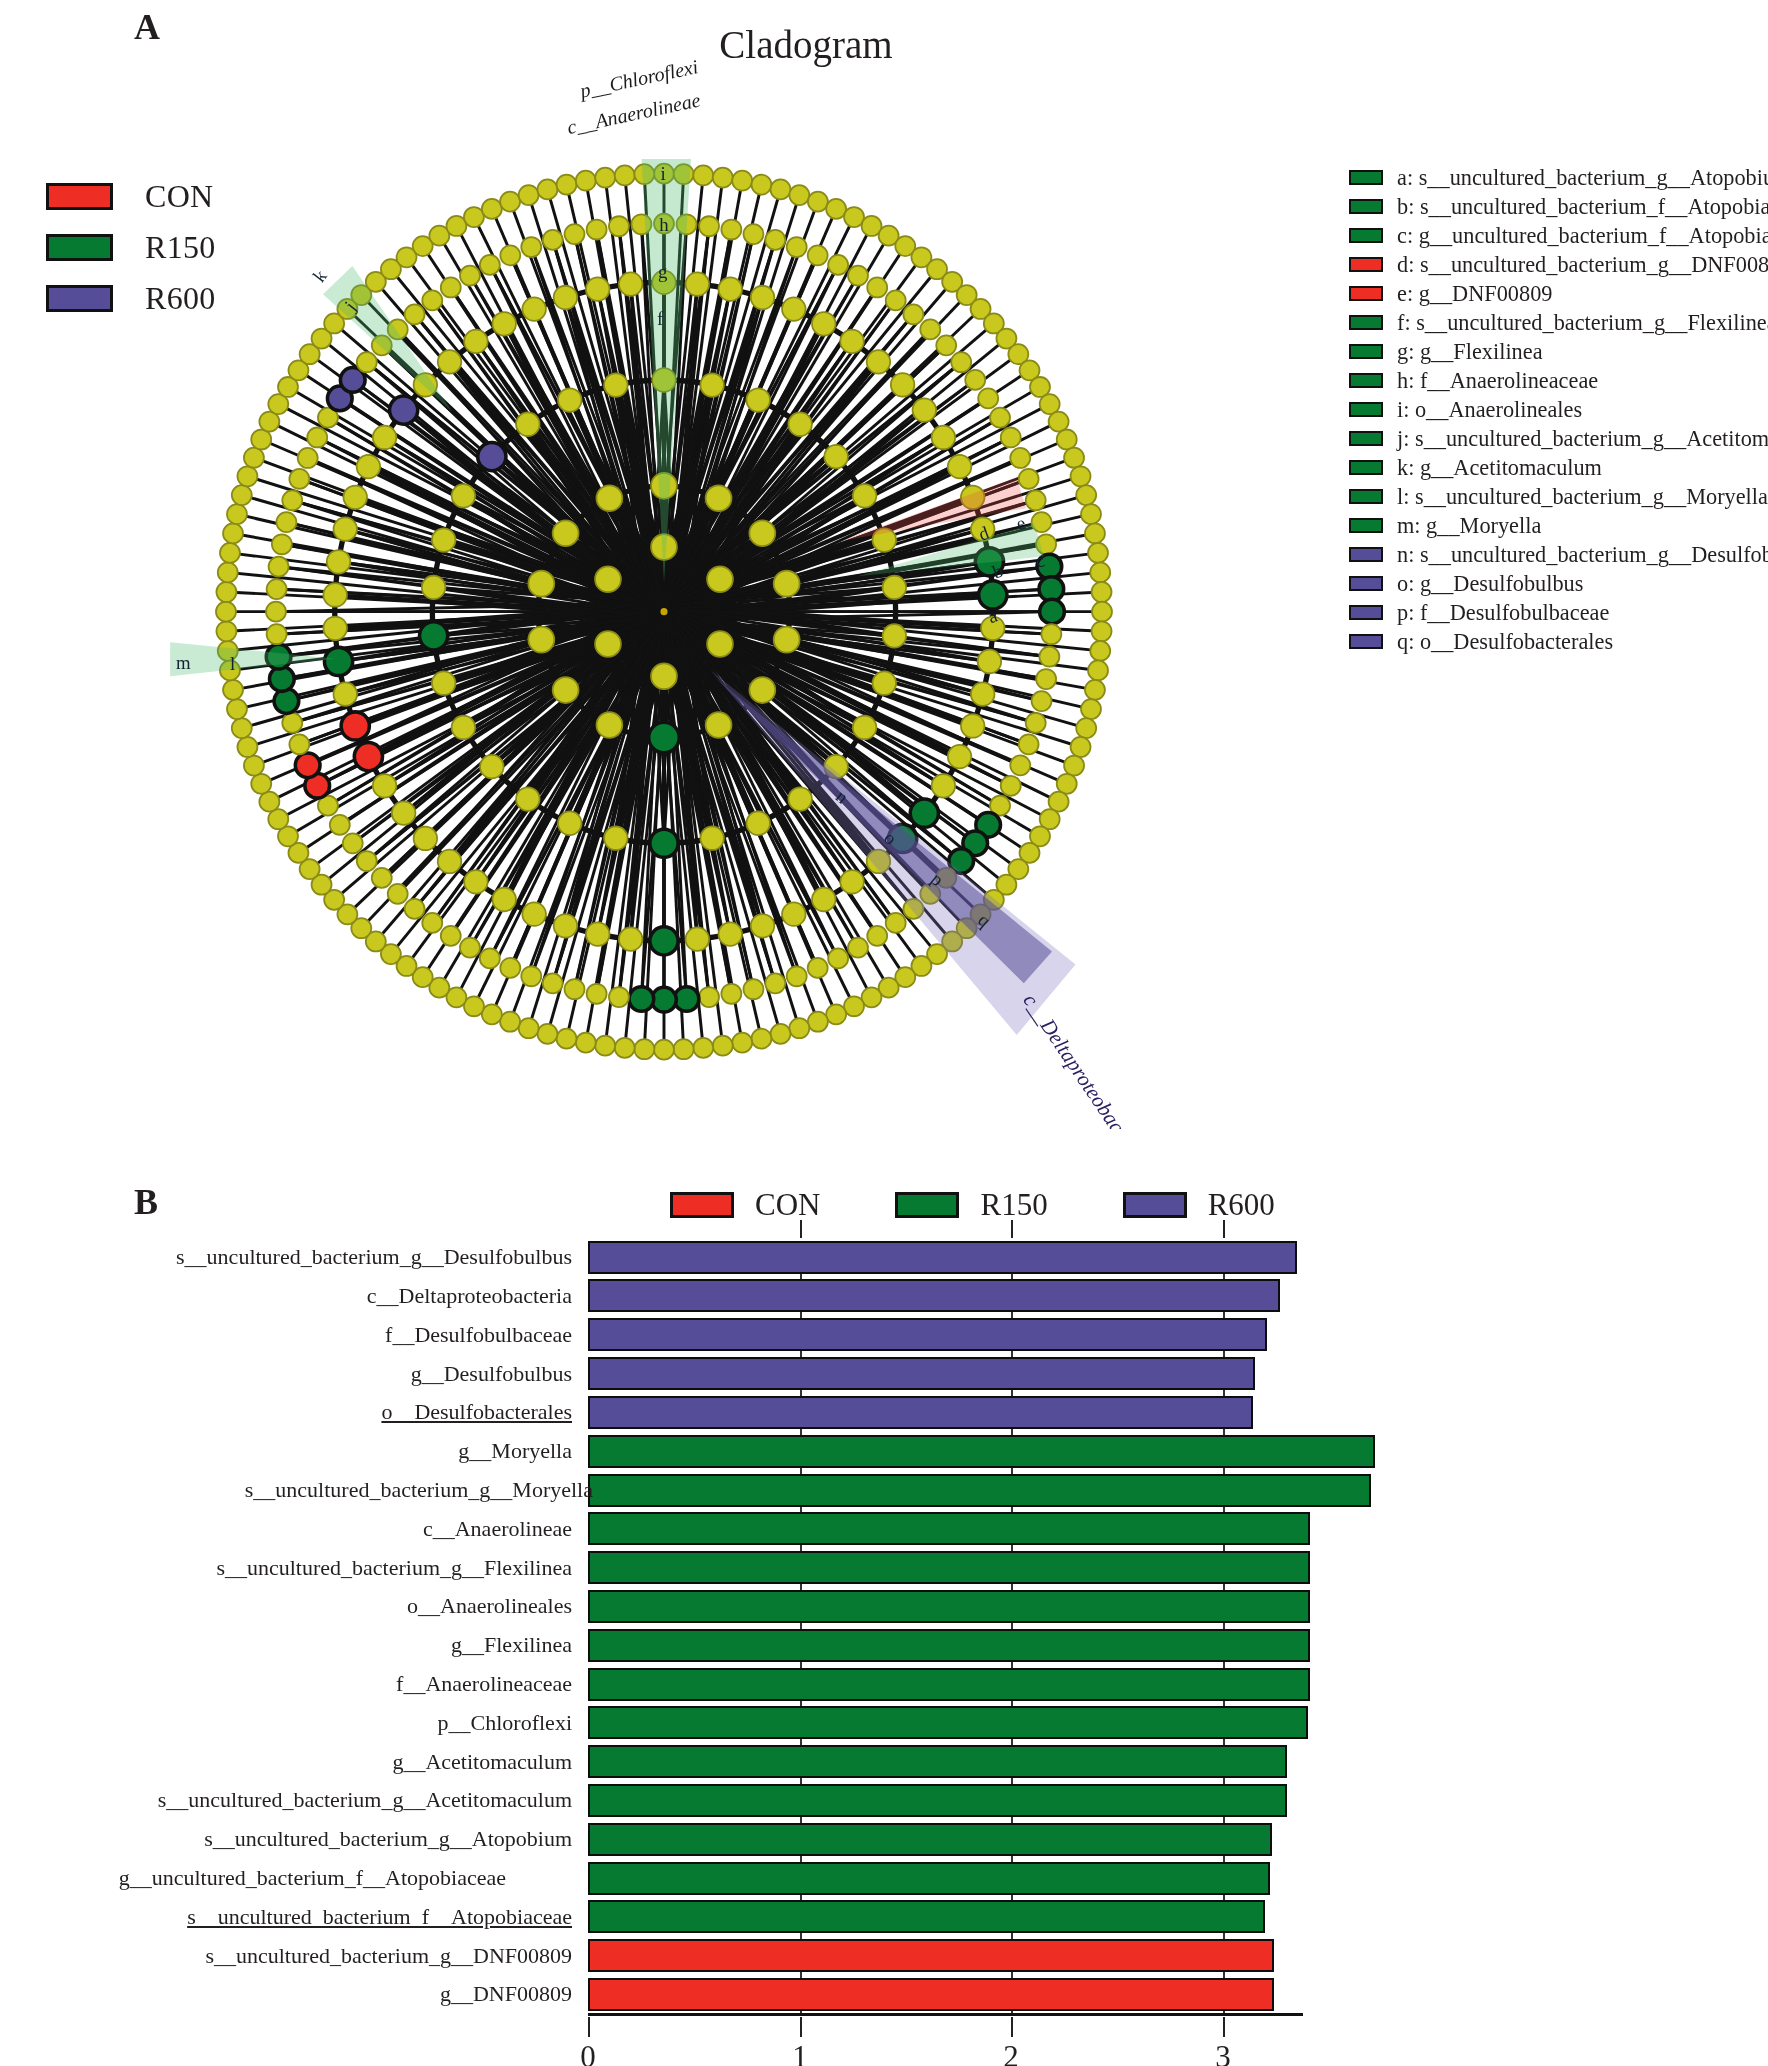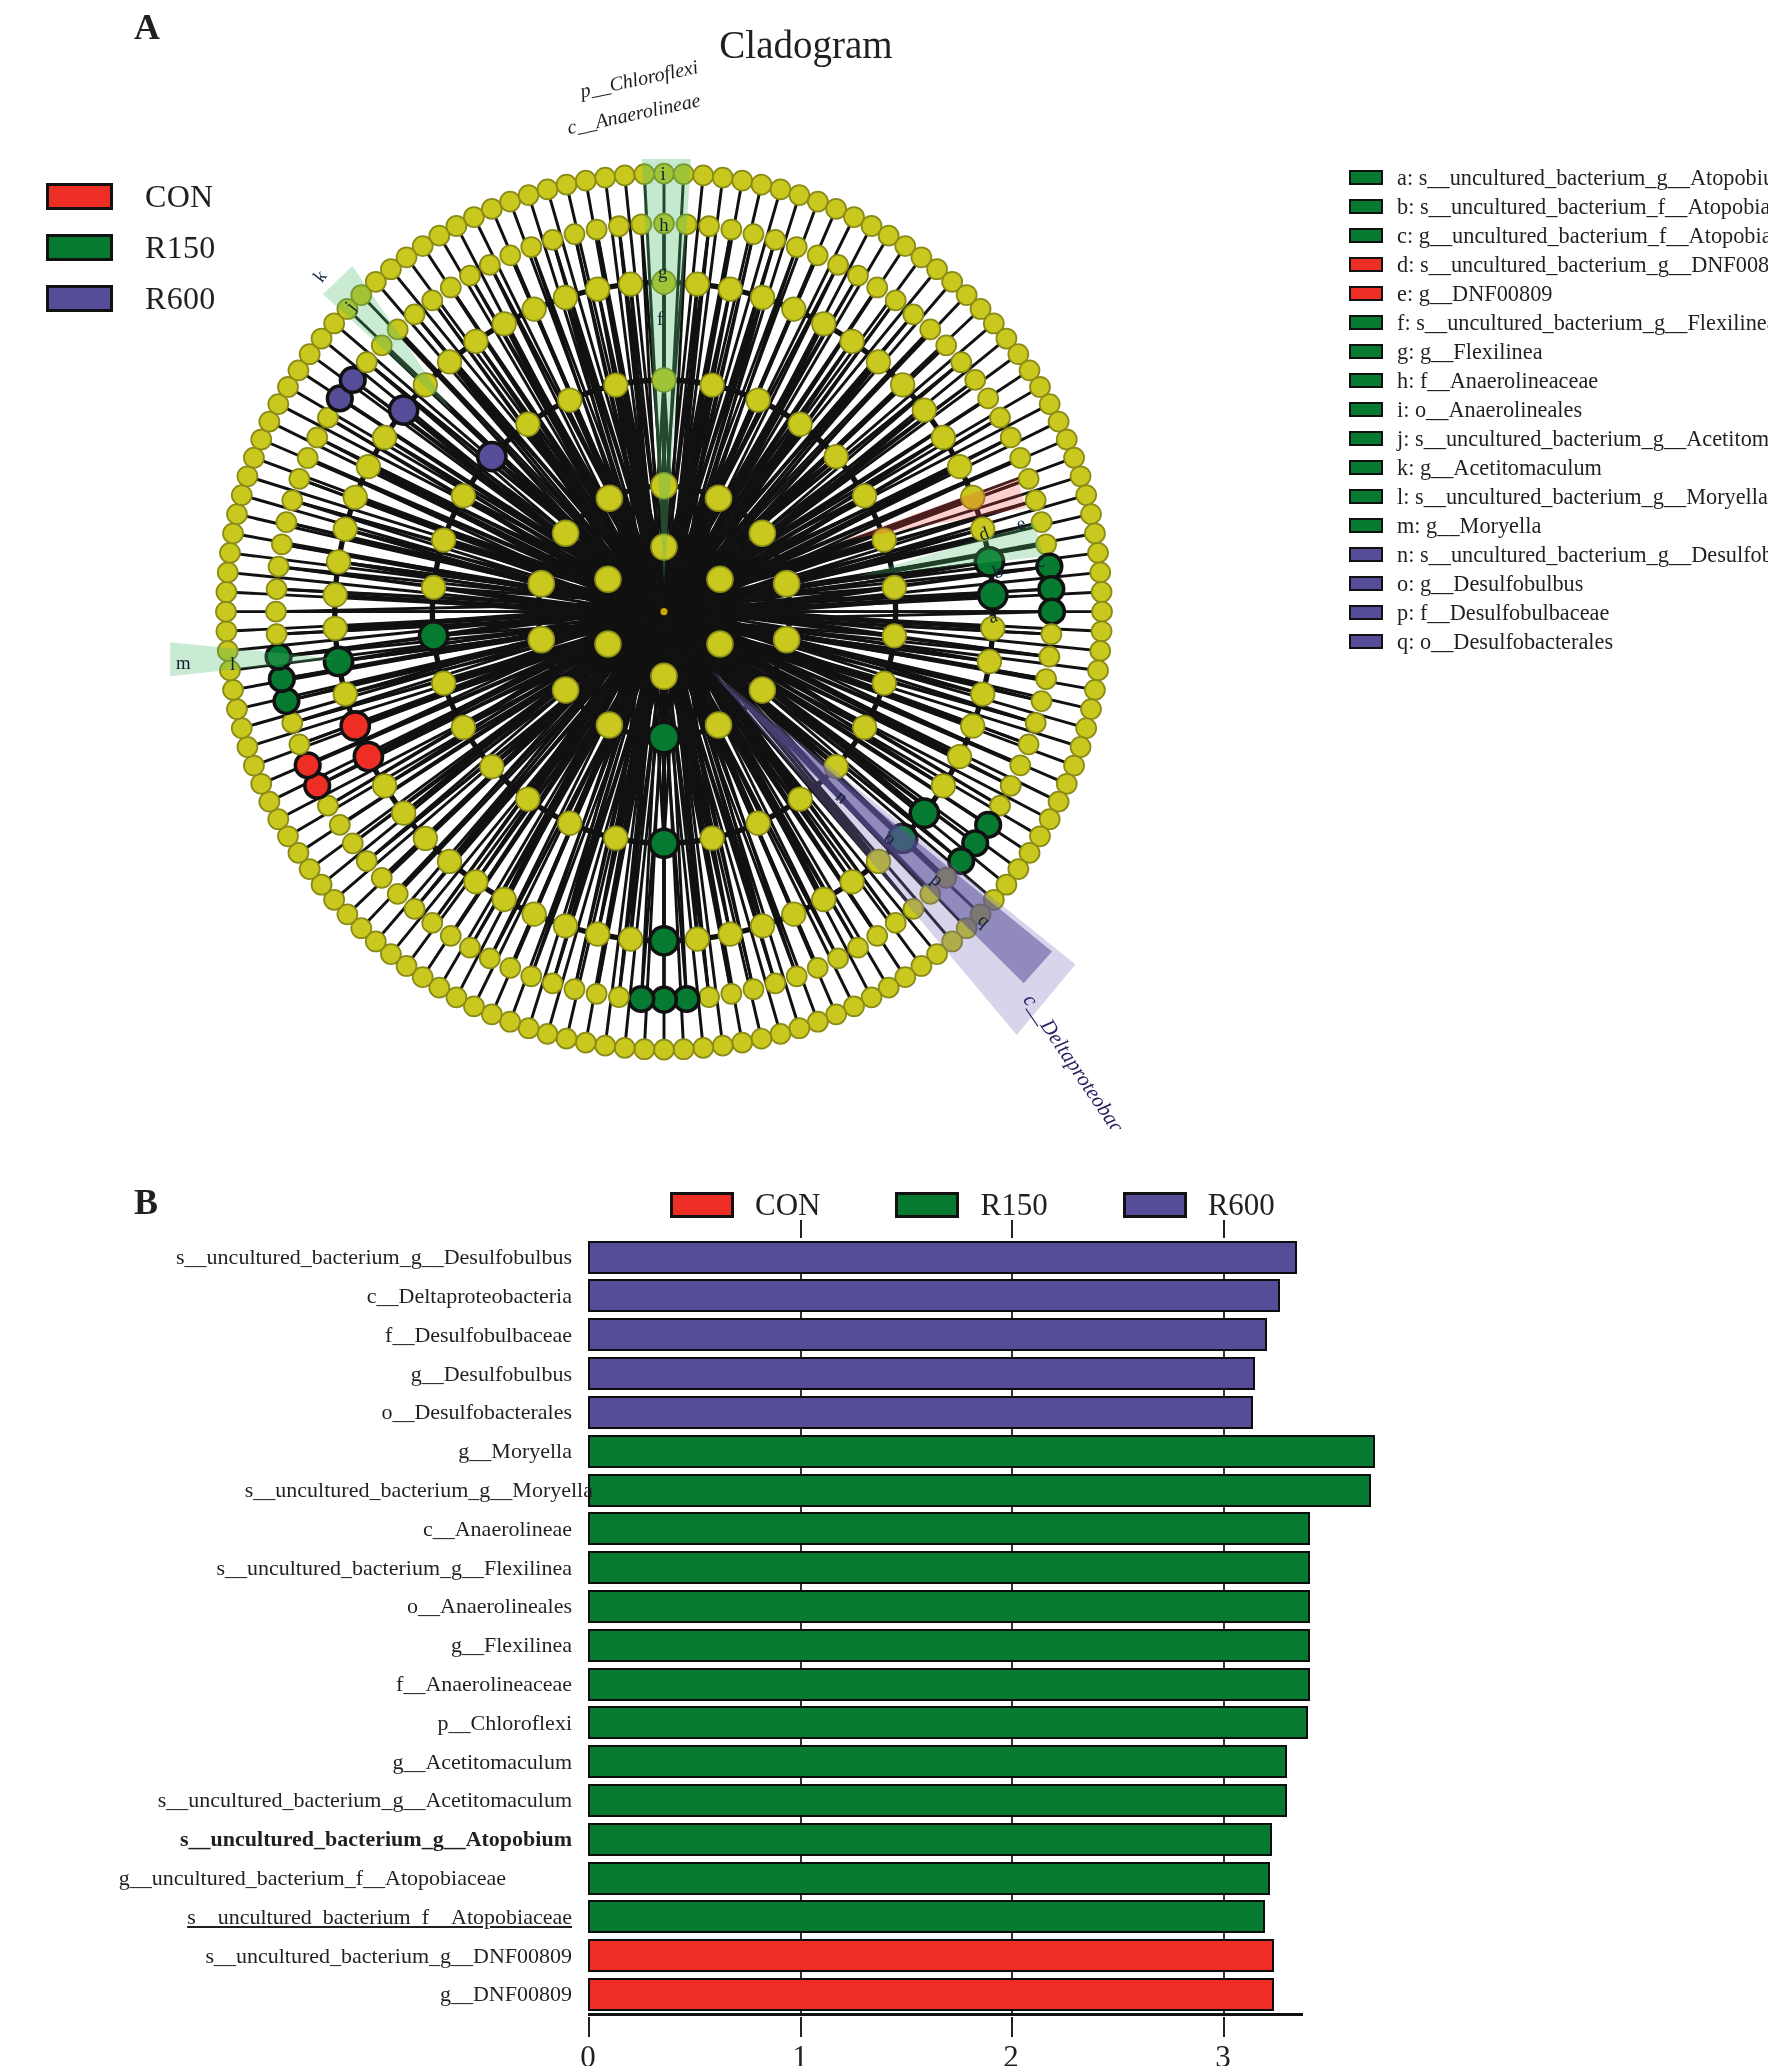--- a/index.html
+++ b/index.html
@@ -930,21 +930,21 @@
       <div class="gridline" style="left: 1223px; top: 65px; height: 773px;"></div>
       <div class="bar" style="left: 588px; top: 65px; width: 709px; height: 33px; background: rgb(85, 77, 152);"></div>
       <div class="barlabel" style="right: 1197px; top: 81px;">s__uncultured_bacterium_g__Desulfobulbus</div>
       <div class="bar" style="left: 588px; top: 103px; width: 692px; height: 33px; background: rgb(85, 77, 152);"></div>
       <div class="barlabel" style="right: 1197px; top: 120px;">c__Deltaproteobacteria</div>
       <div class="bar" style="left: 588px; top: 142px; width: 679px; height: 33px; background: rgb(85, 77, 152);"></div>
       <div class="barlabel" style="right: 1197px; top: 159px;">f__Desulfobulbaceae</div>
       <div class="bar" style="left: 588px; top: 181px; width: 667px; height: 33px; background: rgb(85, 77, 152);"></div>
       <div class="barlabel" style="right: 1197px; top: 198px;">g__Desulfobulbus</div>
       <div class="bar" style="left: 588px; top: 220px; width: 665px; height: 33px; background: rgb(85, 77, 152);"></div>
-      <div class="barlabel" style="right: 1197px; top: 236px;">o__Desulfobacterales</div>
+      <div class="barlabel" style="right: 1197px; top: 236px; text-decoration: underline;">o__Desulfobacterales</div>
       <div class="bar" style="left: 588px; top: 259px; width: 787px; height: 33px; background: rgb(6, 122, 48);"></div>
       <div class="barlabel" style="right: 1197px; top: 275px;">g__Moryella</div>
       <div class="bar" style="left: 588px; top: 298px; width: 783px; height: 33px; background: rgb(6, 122, 48);"></div>
       <div class="barlabel" style="right: 1176px; top: 314px;">s__uncultured_bacterium_g__Moryella</div>
       <div class="bar" style="left: 588px; top: 336px; width: 722px; height: 33px; background: rgb(6, 122, 48);"></div>
       <div class="barlabel" style="right: 1197px; top: 353px;">c__Anaerolineae</div>
       <div class="bar" style="left: 588px; top: 375px; width: 722px; height: 33px; background: rgb(6, 122, 48);"></div>
       <div class="barlabel" style="right: 1197px; top: 392px;">s__uncultured_bacterium_g__Flexilinea</div>
       <div class="bar" style="left: 588px; top: 414px; width: 722px; height: 33px; background: rgb(6, 122, 48);"></div>
       <div class="barlabel" style="right: 1197px; top: 430px;">o__Anaerolineales</div>
@@ -952,21 +952,21 @@
       <div class="barlabel" style="right: 1197px; top: 469px;">g__Flexilinea</div>
       <div class="bar" style="left: 588px; top: 492px; width: 722px; height: 33px; background: rgb(6, 122, 48);"></div>
       <div class="barlabel" style="right: 1197px; top: 508px; margin-left: 33px;">f__Anaerolineaceae</div>
       <div class="bar" style="left: 588px; top: 530px; width: 720px; height: 33px; background: rgb(6, 122, 48);"></div>
       <div class="barlabel" style="right: 1197px; top: 547px;">p__Chloroflexi</div>
       <div class="bar" style="left: 588px; top: 569px; width: 699px; height: 33px; background: rgb(6, 122, 48);"></div>
       <div class="barlabel" style="right: 1197px; top: 586px;">g__Acetitomaculum</div>
       <div class="bar" style="left: 588px; top: 608px; width: 699px; height: 33px; background: rgb(6, 122, 48);"></div>
       <div class="barlabel" style="right: 1197px; top: 624px;">s__uncultured_bacterium_g__Acetitomaculum</div>
       <div class="bar" style="left: 588px; top: 647px; width: 684px; height: 33px; background: rgb(6, 122, 48);"></div>
-      <div class="barlabel" style="right: 1197px; top: 663px; font-weight: bold;">s__uncultured_bacterium_g__Atopobium</div>
+      <div class="barlabel" style="right: 1197px; top: 663px;">s__uncultured_bacterium_g__Atopobium</div>
       <div class="bar" style="left: 588px; top: 686px; width: 682px; height: 33px; background: rgb(6, 122, 48);"></div>
       <div class="barlabel" style="right: 1263px; top: 702px;">g__uncultured_bacterium_f__Atopobiaceae</div>
       <div class="bar" style="left: 588px; top: 724px; width: 677px; height: 33px; background: rgb(6, 122, 48);"></div>
       <div class="barlabel" style="right: 1197px; top: 741px; text-decoration: underline;">s__uncultured_bacterium_f__Atopobiaceae</div>
       <div class="bar" style="left: 588px; top: 763px; width: 686px; height: 33px; background: rgb(238, 46, 36);"></div>
       <div class="barlabel" style="right: 1197px; top: 780px;">s__uncultured_bacterium_g__DNF00809</div>
       <div class="bar" style="left: 588px; top: 802px; width: 686px; height: 33px; background: rgb(238, 46, 36);"></div>
       <div class="barlabel" style="right: 1197px; top: 818px;">g__DNF00809</div>
       <div class="tick-mark" style="left: 800px; top: 44px; height: 17.6px;"></div>
       <div class="tick-mark" style="left: 1011px; top: 44px; height: 17.6px;"></div>

